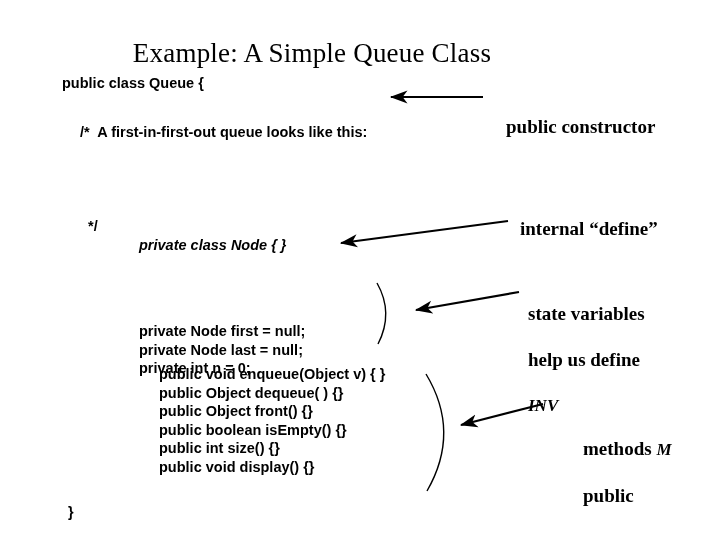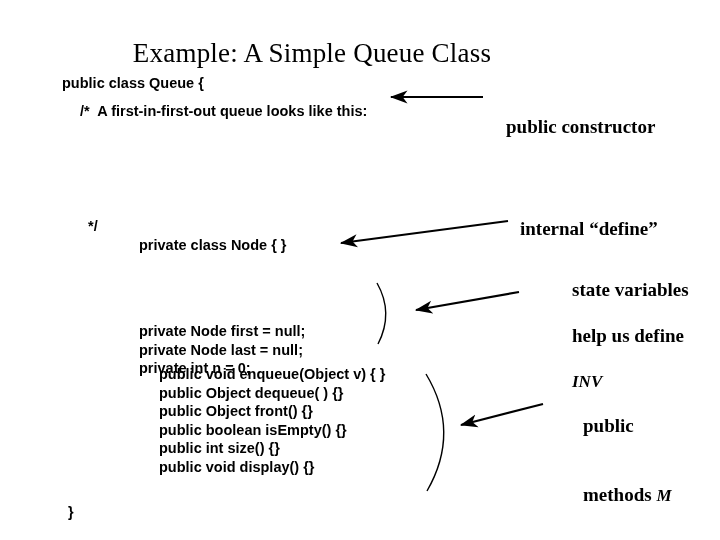--- a/index.html
+++ b/index.html
@@ -34,40 +34,40 @@
   
   .code-block {
     position: absolute;
     font-family: "Liberation Sans", sans-serif;
     font-size: 14.5px;
     font-weight: bold;
     line-height: 18.5px;
     white-space: pre;
   }
   .code-head   { left: 62px;  top: 74px; }
-  .code-comment{ left: 80px;  top: 102px; }
+  .code-comment{ left: 80px;  top: 123px; }
   .code-ascii  { left: 62px;  top: 132px; }
   .code-endcom { left: 88px;  top: 217px; }
-  .code-node   { left: 139px; top: 236px; }
+  .code-node   { left: 139px; top: 236px; font-style: italic; }
   .code-state  { left: 139px; top: 284px; margin-top: 38px; }
   .code-methods{ left: 139px; top: 365px; margin-left: 20px; }
   .code-close  { left: 68px;  top: 503px; }
 
   
   .anno {
     position: absolute;
     font-family: "Liberation Serif", serif;
     font-size: 19px;
     font-weight: bold;
     line-height: 23px;
     white-space: pre-line;
   }
   .anno-constructor { left: 506px; top: 92px; }
   .anno-helper      { left: 520px; top: 194px; }
-  .anno-state       { left: 528px; top: 255px; margin-left: 44px; }
+  .anno-state       { left: 528px; top: 279px; }
   .anno-methods     { left: 583px; top: 391px; }
 
   .sans-bold {
     font-family: "Liberation Sans", sans-serif;
     font-weight: bold;
     font-size: 19px;
   }
   .sans-bold-italic {
     font-family: Liberation Serif, serif;
     font-weight: bold;
@@ -127,24 +127,24 @@
     <div>internal “define”</div>
   </div>
 
   <div class="anno anno-state">
     <div>state variables</div>
     <div>help us define</div>
     <div class="sans-bold-italic">INV</div>
   </div>
 
   <div class="anno anno-methods">
-    <div>public</div>
     <div>
       <span>methods </span><span class="sans-bold-italic">M</span>
     </div>
+    <div>public</div>
   </div>
 
   <svg id="overlay" viewBox="0 0 720 540">
     <defs>
       <marker id="ah" markerWidth="9" markerHeight="9" refX="7.5" refY="3.2" orient="auto" markerUnits="strokeWidth">
         <path d="M8,3.2 L0,0.2 L2.2,3.2 L0,6.2 Z" fill="#000000"></path>
       </marker>
     </defs>
 
     <line x1="483" y1="97" x2="391" y2="97" stroke="#000000" stroke-width="2.2" marker-end="url(#ah)"></line>

